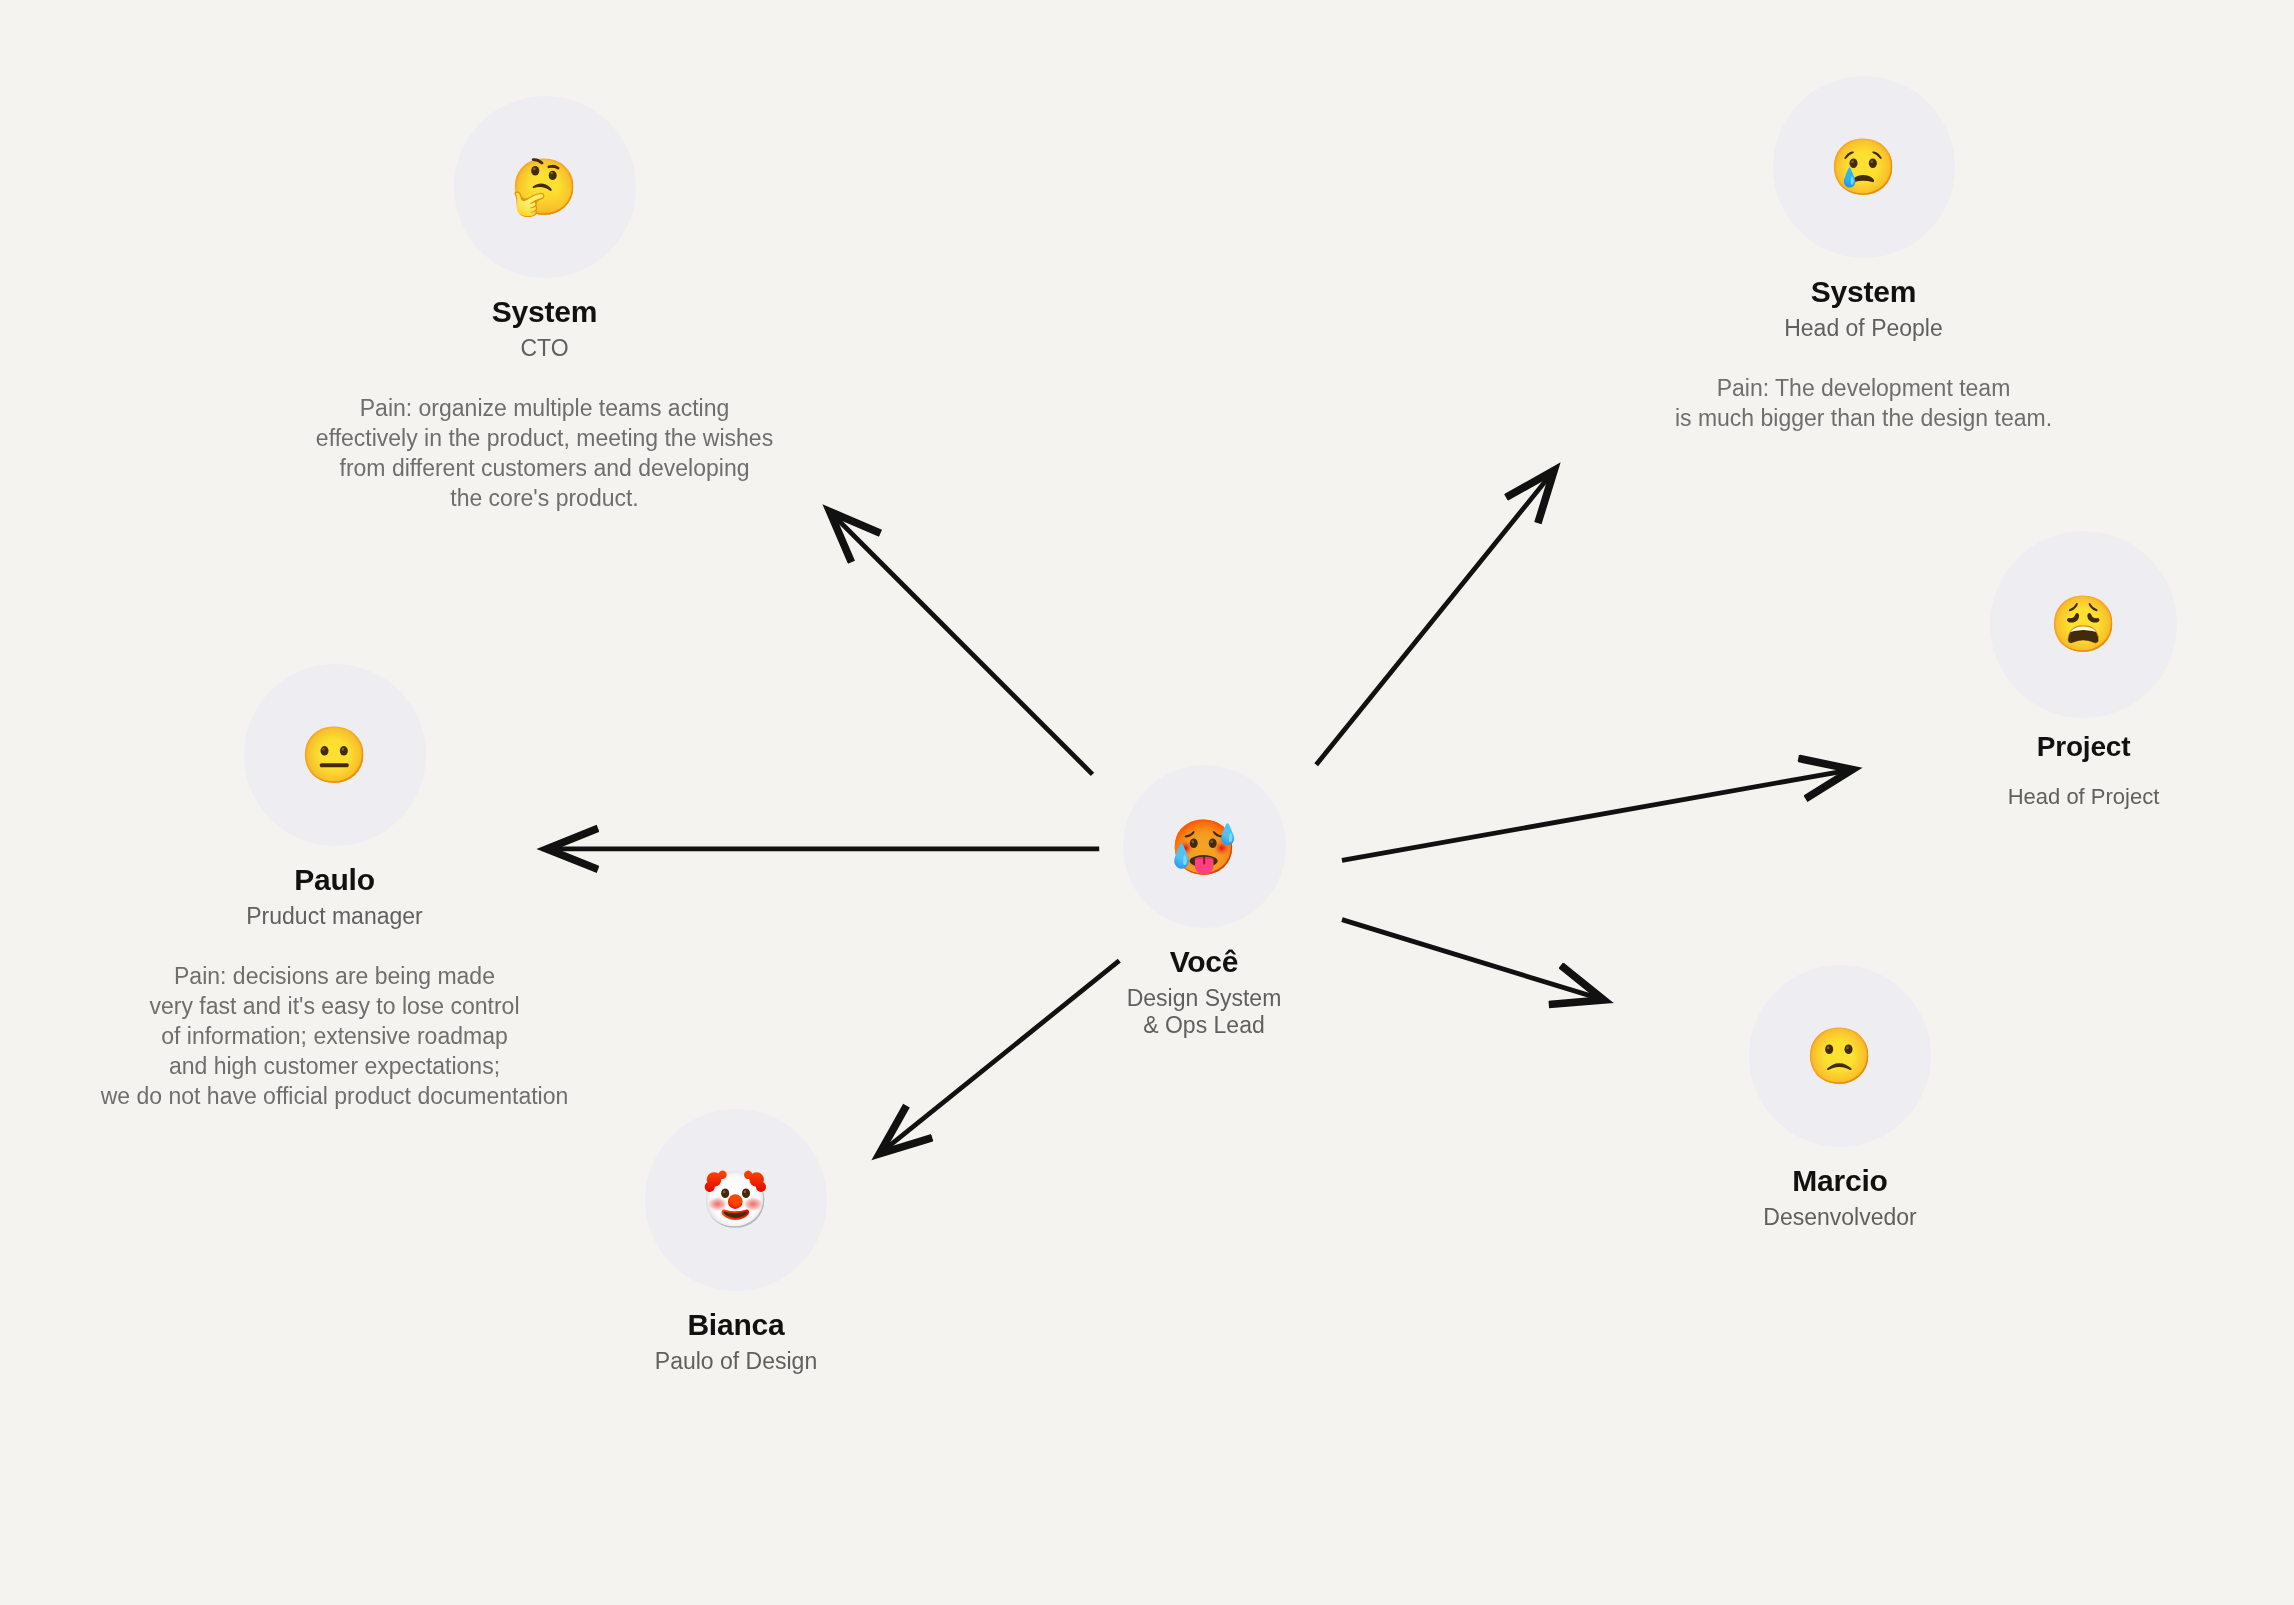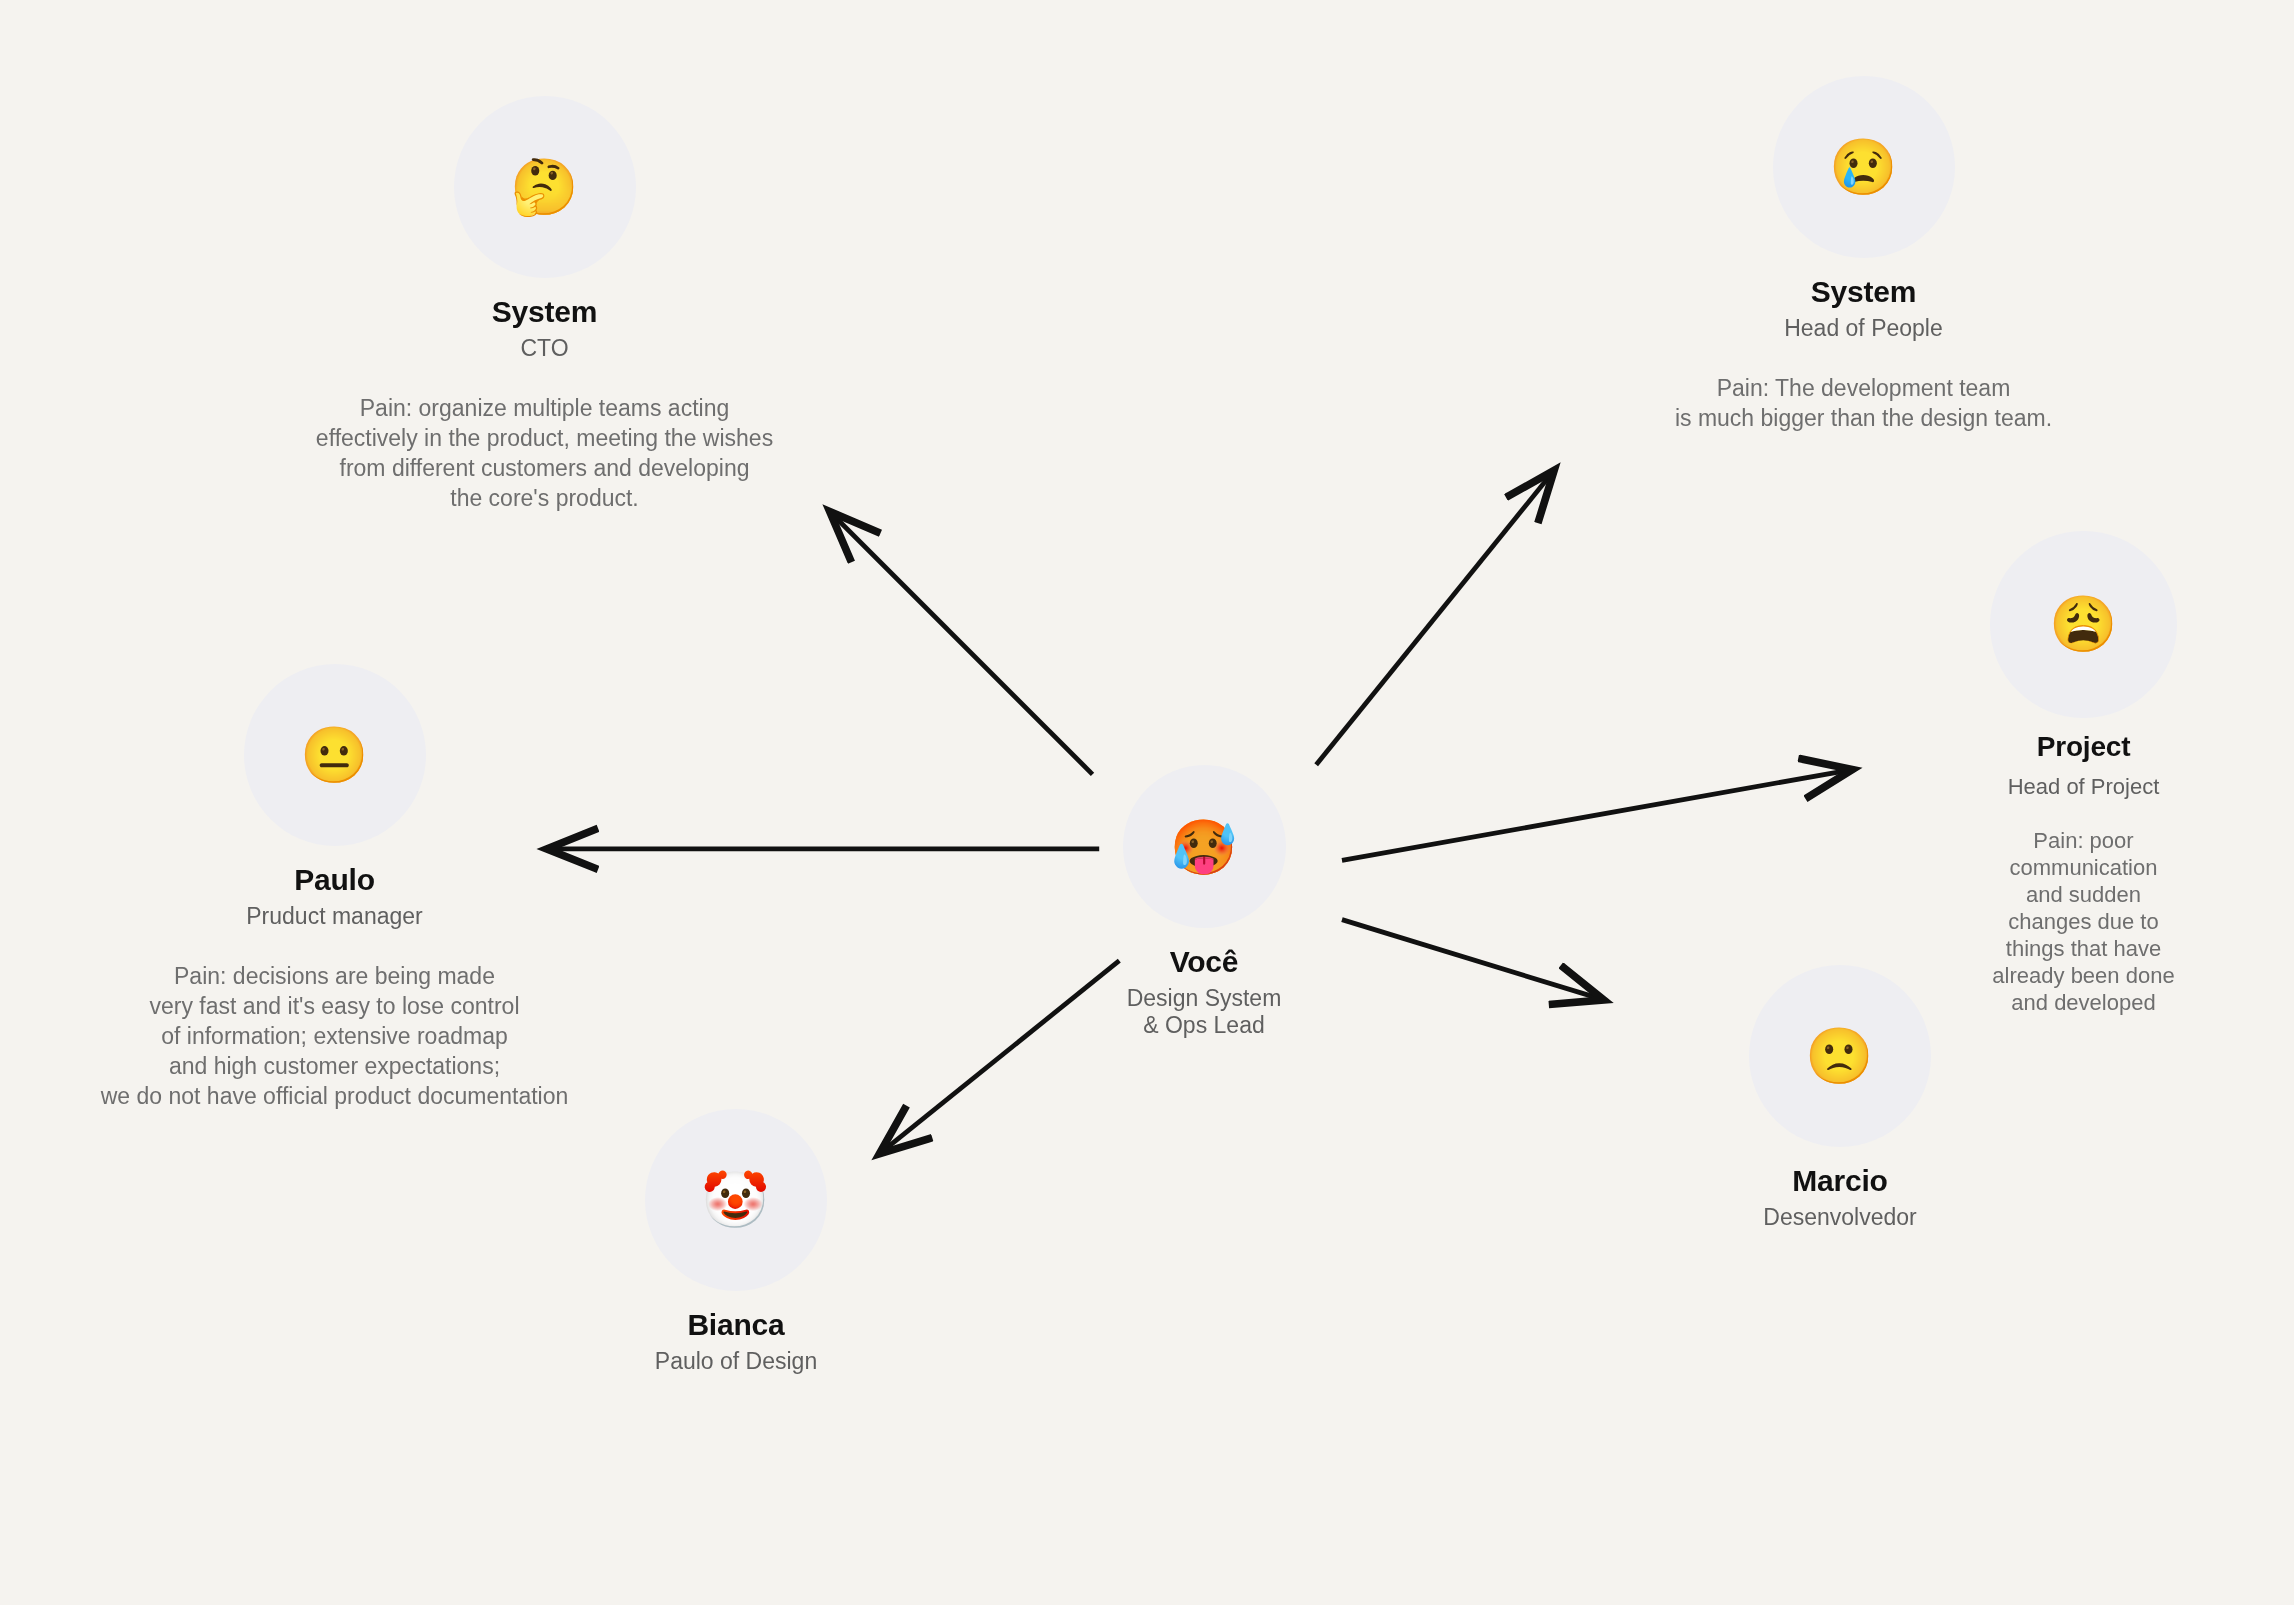--- a/index.html
+++ b/index.html
@@ -85,21 +85,21 @@
 
   .emoji-lg  { font-size: 55px; }
   .emoji-md  { font-size: 55px; }
   .emoji-ctr { font-size: 54px; }
 
   .name-lg   { font-size: 30px; margin-top: 17px; }
   .role-lg   { font-size: 23px; margin-top: 5.7px; }
   .pain-lg   { font-size: 23px; line-height: 30px; margin-top: 31px; }
 
   .name-sm   { font-size: 28px; margin-top: 13.4px; }
-  .role-sm   { font-size: 22px; margin-top: 11px; }
+  .role-sm   { font-size: 22px; margin-top: 21px; }
   .pain-sm   { font-size: 22px; line-height: 27px; margin-top: 27px; }
 </style>
 </head>
 <body>
 
 <div id="stage">
 
   <svg id="arrows" viewBox="0 0 2400 1680" width="2294" height="1606">
     <defs>
       <marker id="ah" markerWidth="14" markerHeight="14" refX="11" refY="5" orient="auto" markerUnits="strokeWidth">
@@ -141,27 +141,20 @@
     <div class="pain pain-lg">Pain: The development team
 is much bigger than the design team.</div>
   </div>
 
   <div class="node" id="node-paulinha">
     <div class="avatar avatar-md">
       <span class="emoji emoji-md">😩</span>
     </div>
     <div class="name name-sm">Project</div>
     <div class="role role-sm">Head of Project</div>
-    <div class="pain pain-sm">Pain: poor
-communication
-and sudden
-changes due to
-things that have
-already been done
-and developed</div>
   </div>
 
   <div class="node" id="node-paulo">
     <div class="avatar avatar-lg">
       <span class="emoji emoji-lg">😐</span>
     </div>
     <div class="name name-lg">Paulo</div>
     <div class="role role-lg">Pruduct manager</div>
     <div class="pain pain-lg">Pain: decisions are being made
 very fast and it's easy to lose control

